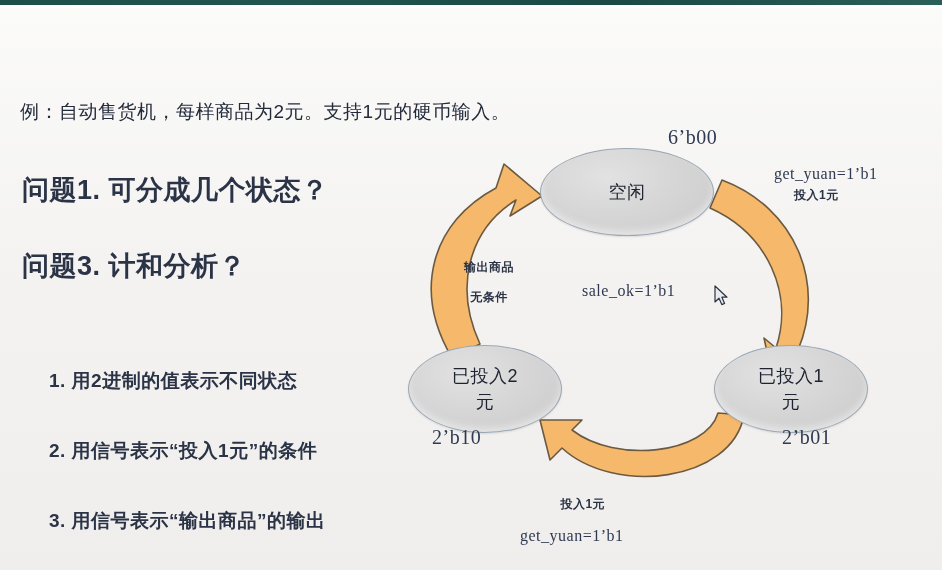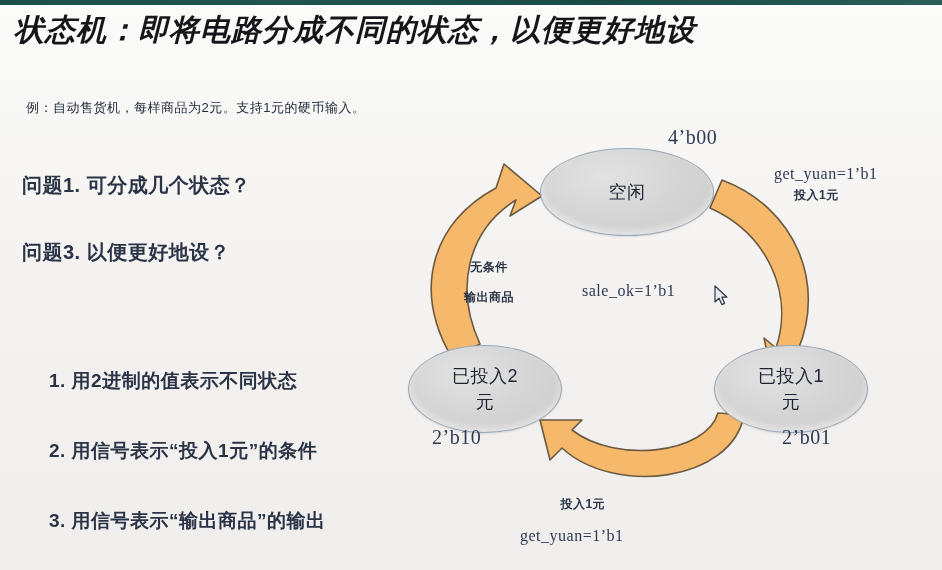--- a/index.html
+++ b/index.html
@@ -32,31 +32,31 @@
     text-shadow:0 1px 0 rgba(255,255,255,.8);
   }
   .headline .l2{display:block;}
   .redpart{
     color:#c23c14;font-size:21px;font-style:normal;font-weight:bold;
     letter-spacing:0;margin-left:12px;vertical-align:2px;
   }
 
   
   .example{
-    position:absolute;left:26px;top:99px;
-    font-family:"Liberation Sans","DejaVu Sans",sans-serif;
-    font-size:13px;color:#232b3b;font-weight:normal;
+    position:absolute;left:20px;top:99px;
+    font-family:"Liberation Sans","DejaVu Sans",sans-serif;
+    font-size:19px;color:#232b3b;font-weight:normal;
     letter-spacing:.5px;
   }
 
   
   .qlist{position:absolute;left:22px;top:172px;width:400px;}
   .q{
     font-family:"Liberation Sans","DejaVu Sans",sans-serif;
-    font-size:20px;color:#2b3346;font-weight:bold;
+    font-size:27px;color:#2b3346;font-weight:bold;
     margin-bottom:40px;letter-spacing:.5px;
   }
   .alist{position:absolute;left:22px;top:368px;width:400px;}
   .a{
     font-family:"Liberation Sans","DejaVu Sans",sans-serif;
     font-size:19px;color:#2b3346;font-weight:bold;
     margin-bottom:44px;letter-spacing:.5px;margin-left:27px;
   }
 
   
@@ -113,28 +113,27 @@
 </style>
 </head>
 <body>
 
 <div id="slide">
 
   <div class="top-strip"></div>
   <div class="top-strip2"></div>
 
   <div class="headline">
-    <span>状态机：即将电路分成不同的状态，以便更好地设</span>
   </div>
 
   <div class="example">例：自动售货机，每样商品为2元。支持1元的硬币输入。</div>
 
   <div class="qlist">
     <div class="q">问题1. 可分成几个状态？</div>
-    <div class="q">问题3. 以便更好地设？</div>
+    <div class="q">问题3. 计和分析？</div>
   </div>
 
   <div class="alist">
     <div class="a">1. 用2进制的值表示不同状态</div>
     <div class="a">2. 用信号表示“投入1元”的条件</div>
     <div class="a">3. 用信号表示“输出商品”的输出</div>
   </div>
 
   <div id="diagram">
 
@@ -167,42 +166,42 @@
                  L 148 290
                  L 190 290
                  L 180 300
                  C 224 334, 314 324, 326 283 Z" fill="#f6b96b" stroke="#6b5a42" stroke-width="1.6" stroke-linejoin="round"></path>
       </g>
     </svg>
 
     <div class="node" id="node-idle">
       <span>空闲</span>
     </div>
-    <div class="code" id="code-idle">4’b00</div>
+    <div class="code" id="code-idle">6’b00</div>
 
     <div class="node" id="node-two">
       <span style="white-space:pre-line">已投入2
 元</span>
     </div>
     <div class="code" id="code-two">2’b10</div>
 
     <div class="node" id="node-one">
       <span style="white-space:pre-line">已投入1
 元</span>
     </div>
     <div class="code" id="code-one">2’b01</div>
 
     <div class="elabel" id="lbl-right">
       <span class="mono">get_yuan=1’b1</span>
       <span class="cn">投入1元</span>
     </div>
 
     <div class="elabel" id="lbl-left">
+      <div class="cn">输出商品</div>
       <div class="cn">无条件</div>
-      <div class="cn">输出商品</div>
     </div>
 
     <div class="elabel mono" id="lbl-sale">sale_ok=1’b1</div>
 
     <div class="elabel" id="lbl-bottom">
       <span class="cn">投入1元</span>
       <span class="mono">get_yuan=1’b1</span>
     </div>
 
     <svg class="cursor" viewBox="0 0 16 22">

